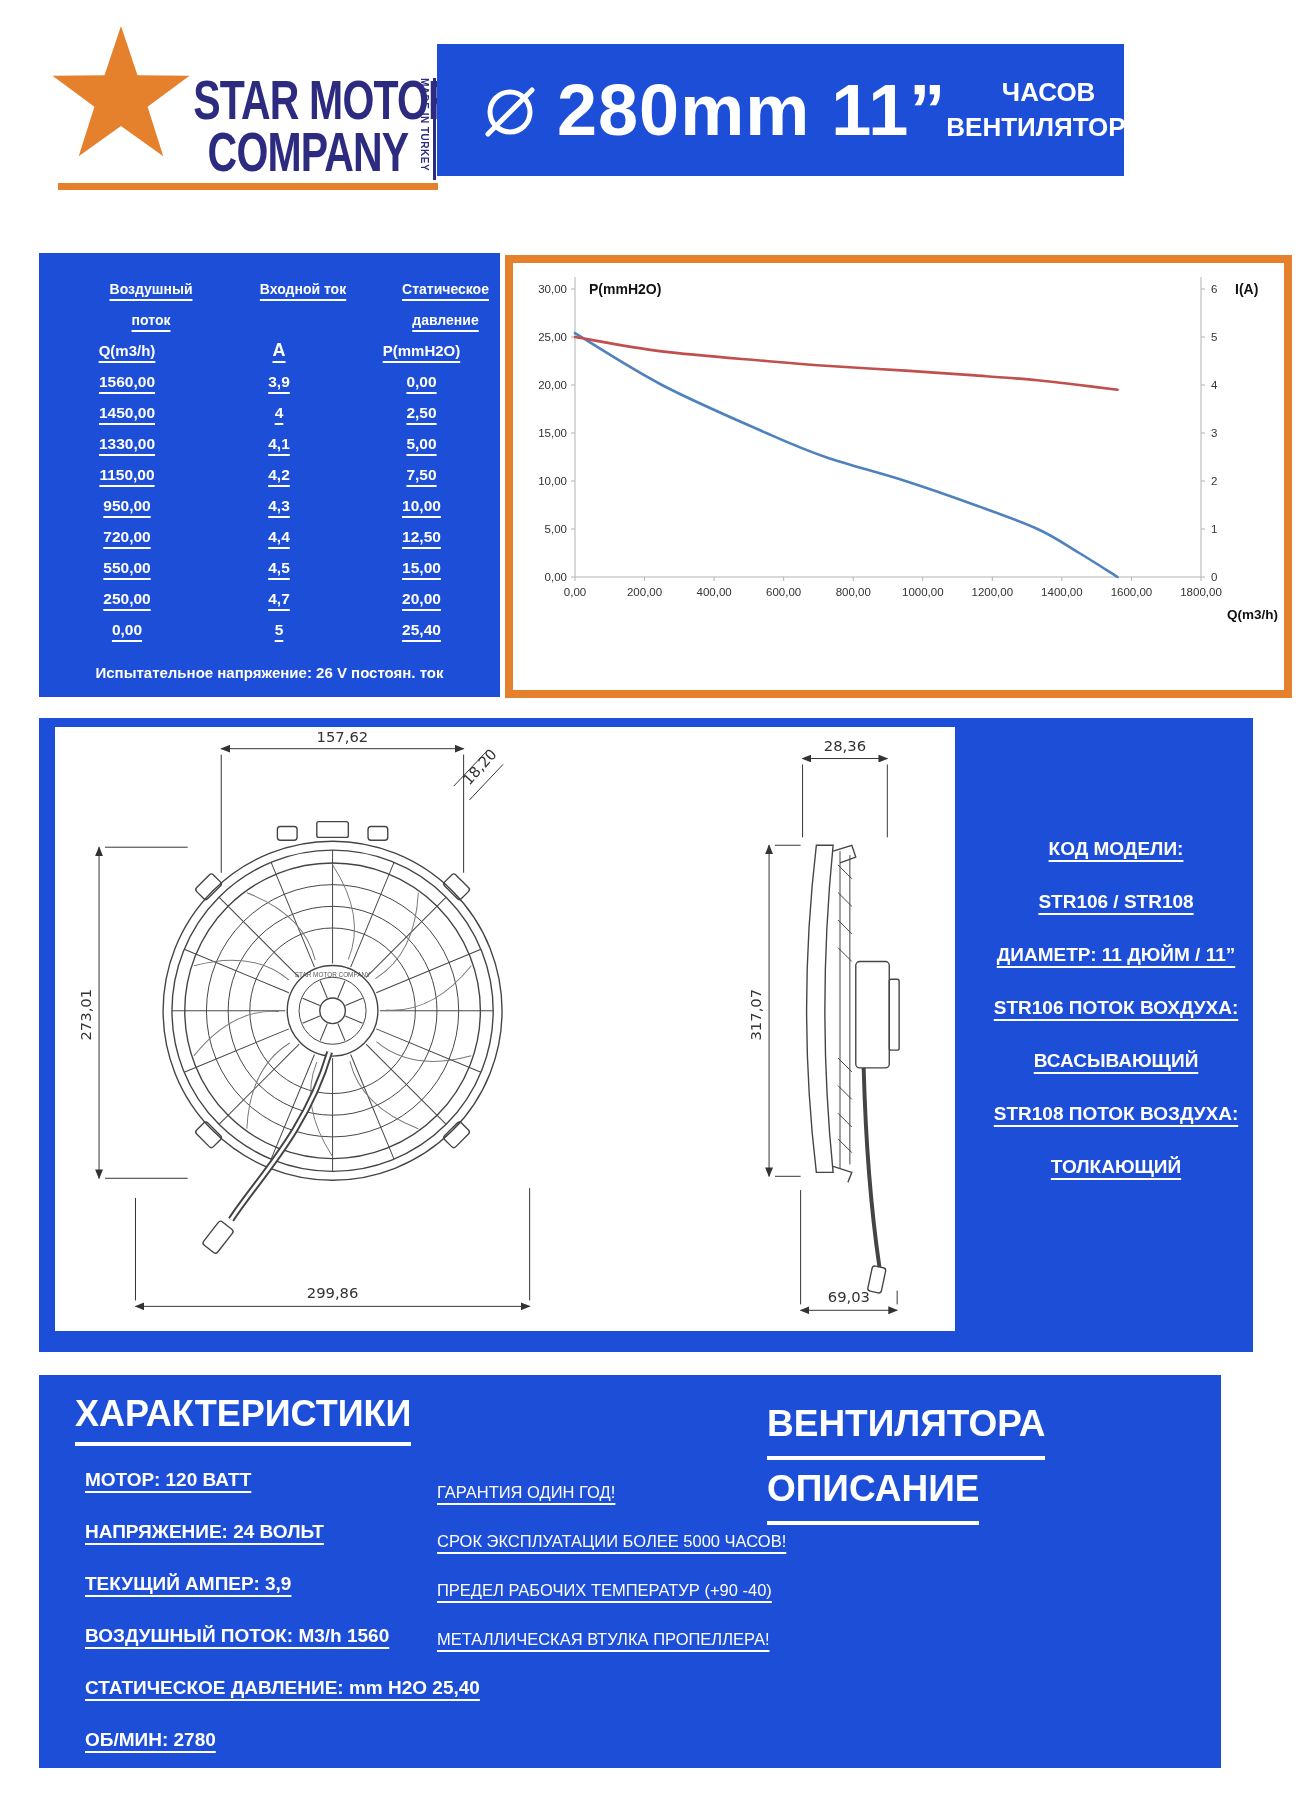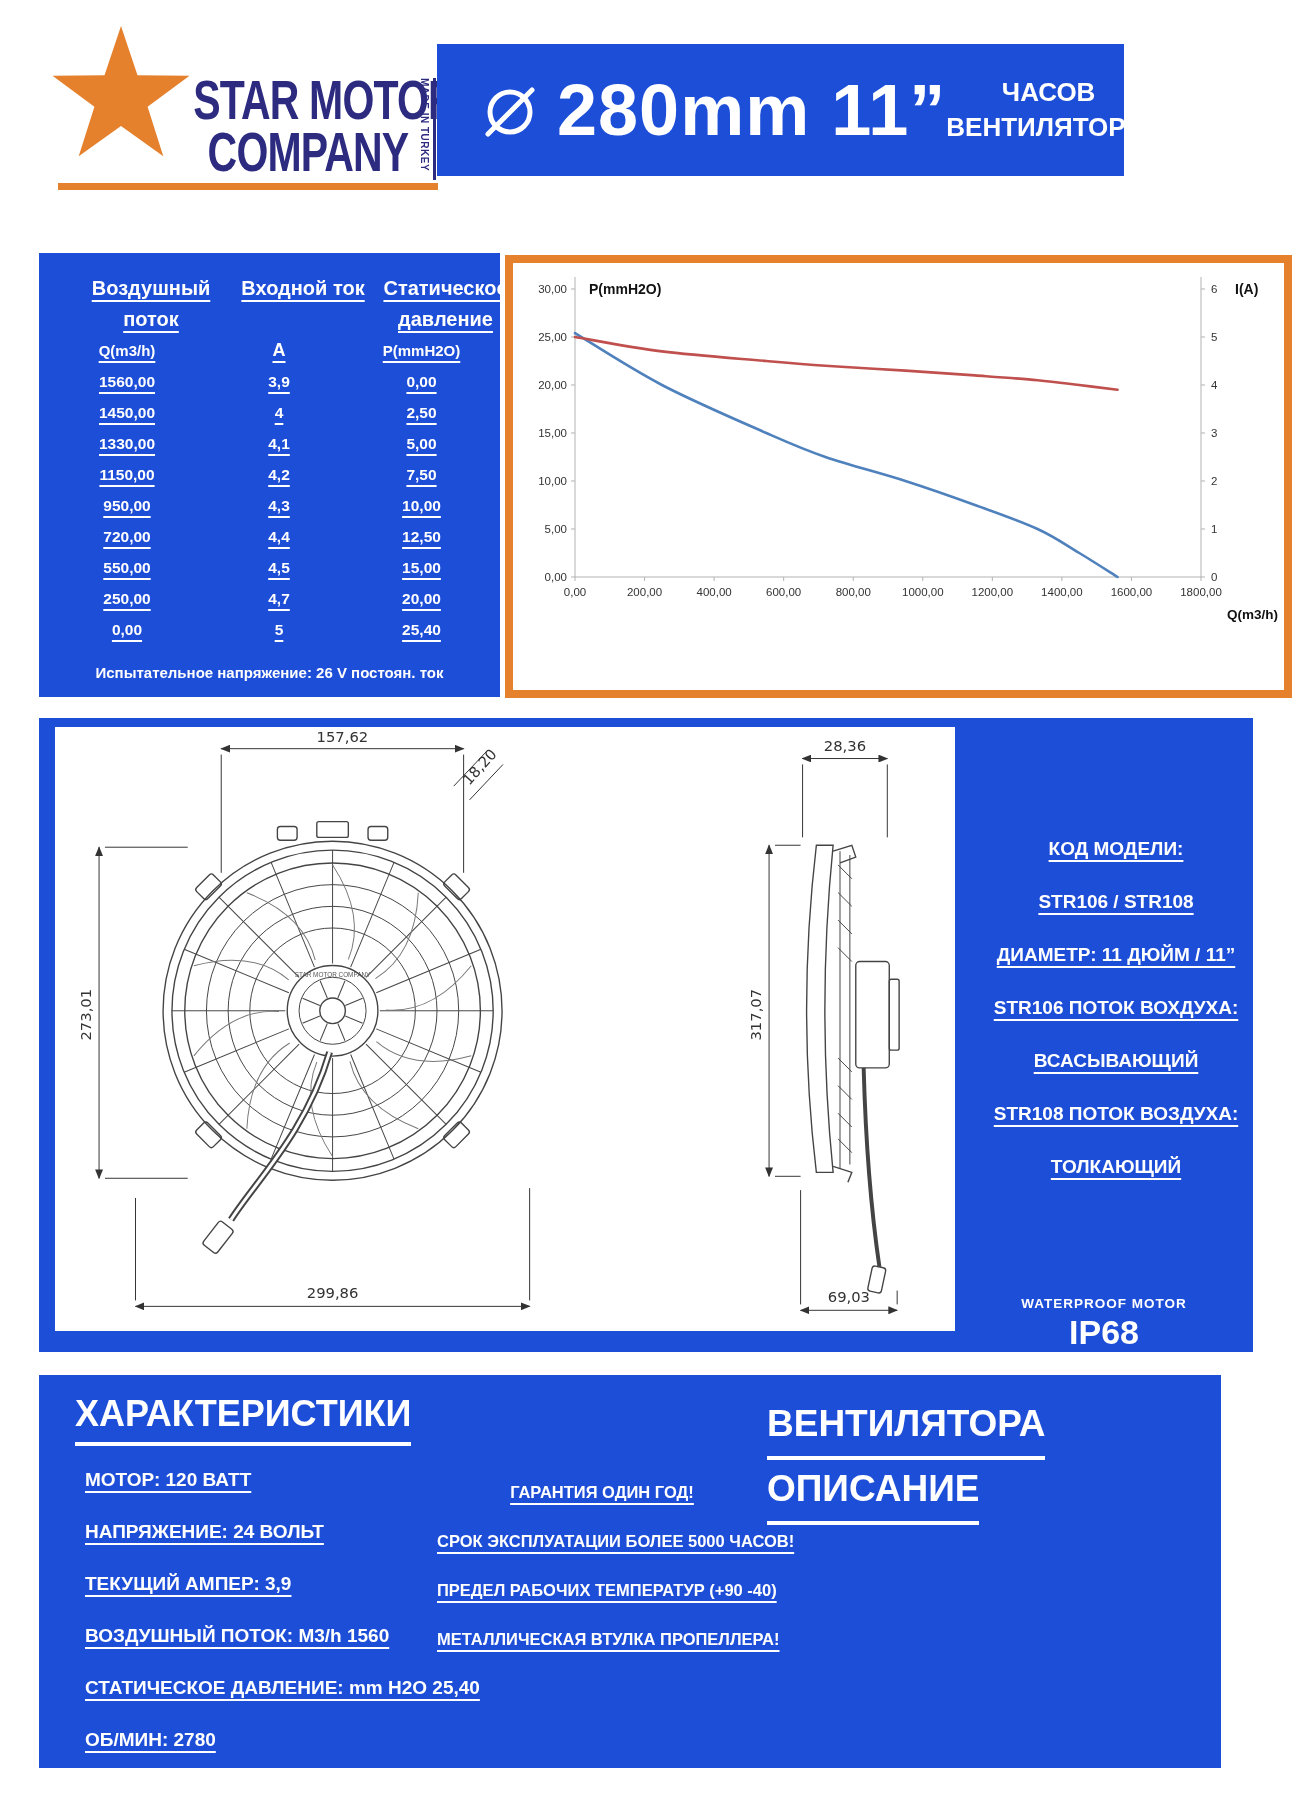--- a/index.html
+++ b/index.html
@@ -16,21 +16,21 @@
            color:#2D2B80;border-right:3px solid #2D2B80;padding-right:3px;letter-spacing:.5px;white-space:nowrap;}
   .logo-underline{left:58px;top:183px;width:380px;height:7px;background:#E5802D;}
   .banner{left:437px;top:44px;width:687px;height:132px;display:flex;align-items:center;color:#fff;}
   .banner .dia-icon{margin-left:42px;flex:0 0 auto;}
   .banner .size{font-size:72px;font-weight:bold;margin-left:16px;white-space:nowrap;letter-spacing:1px;}
   .banner-right{margin-left:auto;margin-right:26px;text-align:center;font-size:26px;font-weight:bold;line-height:1.35;white-space:nowrap;}
   
   .spec-panel{left:39px;top:253px;width:461px;height:444px;box-sizing:border-box;padding-top:20px;color:#fff;}
   .spec-grid{display:grid;grid-template-columns:176px 128px 157px;}
   .spec-cell{height:31px;display:flex;align-items:center;justify-content:center;font-weight:bold;white-space:nowrap;}
-  .spec-cell.h{font-size:20px;padding-left:48px;}
+  .spec-cell.h{font-size:14px;padding-left:48px;}
   .spec-cell.u2{font-size:15px;}
   .spec-cell.u2.big{font-size:18px;}
   .spec-cell.v{font-size:15.5px;}
   .spec-note{position:absolute;left:0;right:0;bottom:16px;text-align:center;font-size:15px;font-weight:bold;color:#fff;}
   
   .chart-box{left:505px;top:255px;width:787px;height:443px;background:#fff;border:8px solid #E5802D;box-sizing:border-box;}
   #chart-svg{width:100%;height:100%;display:block;}
   
   .drawing-panel{left:39px;top:718px;width:1214px;height:634px;}
   .drawing-box{position:absolute;left:16px;top:9px;width:900px;height:604px;background:#fff;}
@@ -41,21 +41,21 @@
   .model-info div{margin-bottom:31px;white-space:nowrap;}
   .waterproof{position:absolute;left:916px;top:578px;width:298px;text-align:center;color:#fff;}
   .waterproof .wp-label{font-size:13.5px;font-weight:bold;letter-spacing:1px;}
   .waterproof .wp-ip{font-size:34px;font-weight:bold;margin-top:2px;}
   
   .bottom-panel{left:39px;top:1375px;width:1182px;height:393px;color:#fff;}
   .char-title{position:absolute;left:36px;top:18px;font-size:36px;font-weight:bold;}
   .title-ul{border-bottom:4px solid #fff;padding-bottom:7px;display:inline-block;}
   .char-items{position:absolute;left:46px;top:94px;font-size:19px;font-weight:bold;}
   .char-items div{margin-bottom:30px;white-space:nowrap;}
-  .mid-items{position:absolute;left:398px;top:108px;width:330px;text-align:center;font-size:16.5px;font-weight:bold;}
+  .mid-items{position:absolute;left:398px;top:108px;width:330px;text-align:left;font-size:16.5px;font-weight:normal;}
   .mid-items div{margin-bottom:30px;white-space:nowrap;}
   .desc-col{position:absolute;left:728px;top:24px;font-weight:bold;}
   .desc-title{font-size:37px;line-height:1.35;}
   .desc-title > div{margin-bottom:4px;}
   .desc-lines{margin-top:18px;font-size:19px;}
   .desc-lines div{margin-bottom:31px;white-space:nowrap;}
 </style>
 </head>
 <body>
 
@@ -407,24 +407,20 @@
     <div class="model-info" id="model-info">
         <div><span class="ul">КОД МОДЕЛИ:</span></div>
         <div><span class="ul">STR106 / STR108</span></div>
         <div><span class="ul">ДИАМЕТР: 11 ДЮЙМ / 11”</span></div>
         <div><span class="ul">STR106 ПОТОК ВОХДУХА:</span></div>
         <div><span class="ul">ВСАСЫВАЮЩИЙ</span></div>
         <div><span class="ul">STR108 ПОТОК ВОЗДУХА:</span></div>
         <div><span class="ul">ТОЛКАЮЩИЙ</span></div>
       </div>
 
-    <div class="waterproof">
-      <div class="wp-label">WATERPROOF MOTOR</div>
-      <div class="wp-ip">IP68</div>
-    </div>
   </section>
 
   <section class="abs bottom-panel orange-bg">
     <div class="char-title">
       <span class="title-ul">ХАРАКТЕРИСТИКИ</span>
     </div>
     <div class="char-items" id="char-items">
         <div><span class="ul">МОТОР: 120 ВАТТ</span></div>
         <div><span class="ul">НАПРЯЖЕНИЕ: 24 ВОЛЬТ</span></div>
         <div><span class="ul">ТЕКУЩИЙ АМПЕР: 3,9</span></div>

